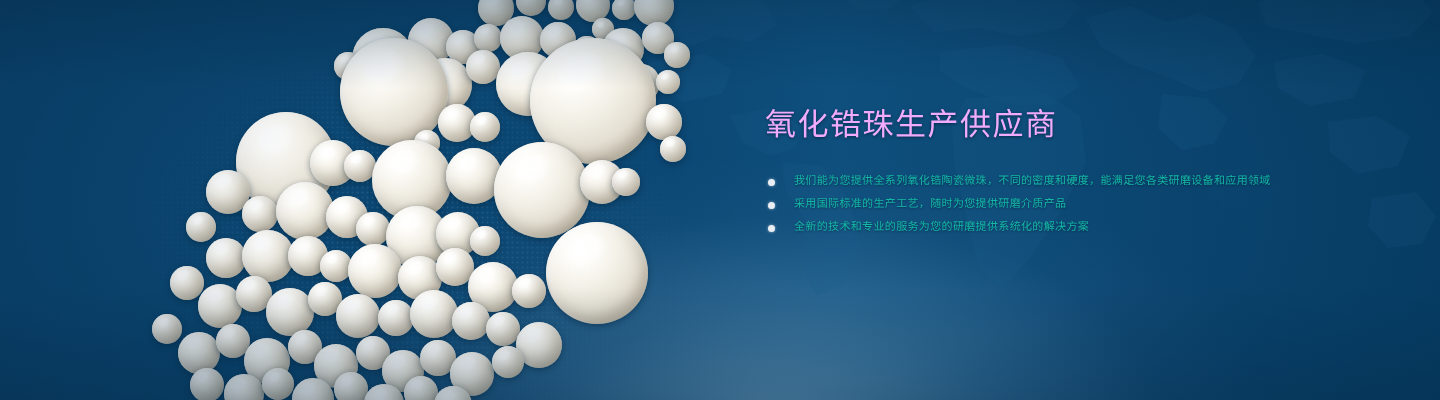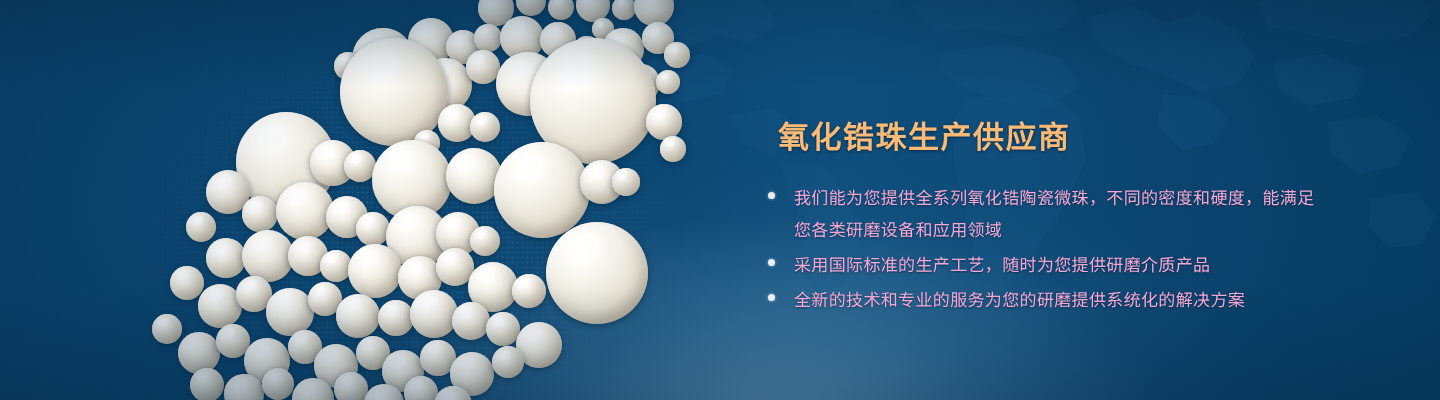--- a/index.html
+++ b/index.html
@@ -80,41 +80,41 @@
     transform:rotate(-22deg);
   }
 
   
   .content{
     position:absolute;
     left:765px; top:104px;
     width:560px;
   }
   .headline{
-    margin:13px;
+    margin:0;
     font-size:31px;
-    font-weight:700;
+    font-weight:400;
     letter-spacing:1.5px;
-    color:#fdba74;
+    color:#f0abfc;
     line-height:42px;
     text-shadow:0 1px 3px rgba(2,26,48,0.65);
     white-space:nowrap;
   }
   .bullets{
     list-style:none;
     margin:24px 0 0 3px;
     padding:0;
   }
   .bullet{
     position:relative;
     padding-left:26px;
     margin-bottom:3px;
-    font-size:17px;
-    line-height:32px;
-    color:#f9a8d4;
+    font-size:11px;
+    line-height:20px;
+    color:#14b8a6;
     letter-spacing:0.35px;
     text-shadow:0 1px 2px rgba(2,26,48,0.55);
   }
   .bullet-dot{
     position:absolute;
     left:0; top:9px;
     width:7px; height:7px;
     border-radius:50%;
     background:#e9eef3;
     box-shadow:0 0 3px rgba(255,255,255,0.55);

